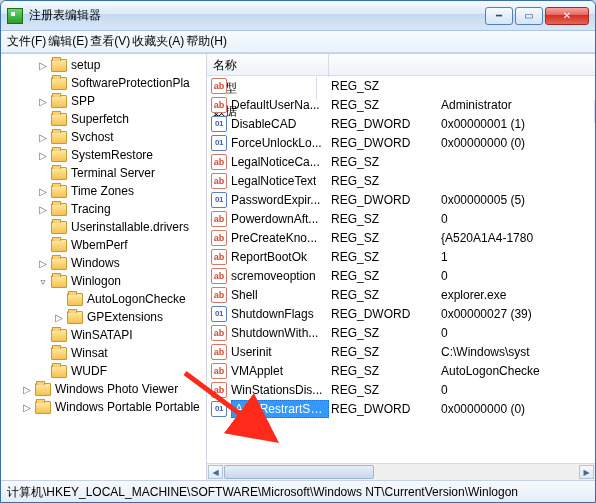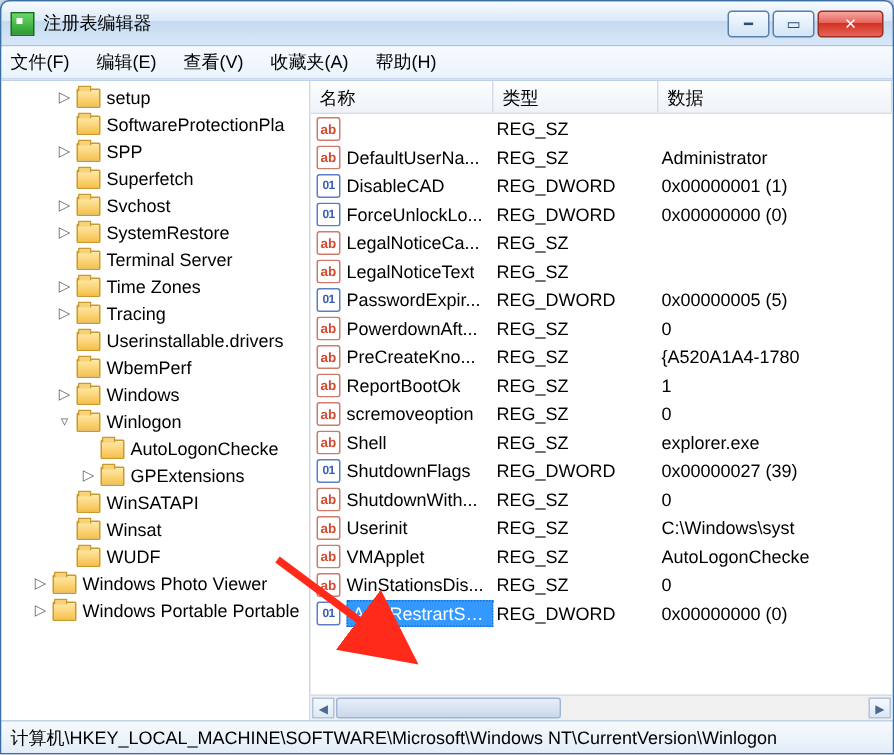--- a/index.html
+++ b/index.html
@@ -8,40 +8,40 @@
 .window { width: 596px; height: 503px; background: linear-gradient(#eaf3fb,#d9e8f7); border: 1px solid #3b6ea5; border-radius: 6px 6px 0 0; box-shadow: 0 0 5px rgba(0,0,0,.3); display: flex; flex-direction: column; }
 
 .titlebar { height: 30px; background: linear-gradient(#f7fbff,#dbe9f9 45%,#c5daf1 46%,#d7e7f8); border-radius: 6px 6px 0 0; display: flex; align-items: center; padding: 0 6px; border-bottom: 1px solid #a9c3e0; }
 .titlebar .ticon { width: 16px; height: 16px; background: linear-gradient(#6bd66b,#2a9d2a); border:1px solid #1b6d1b; margin-right: 6px; position: relative; }
 .titlebar .ticon::after { content:""; position:absolute; left:3px; top:3px; width:4px; height:4px; background:#fff; }
 .titlebar .title { flex:1; color:#000; }
 .winbtns { display:flex; gap:2px; }
 .winbtn { width:28px; height:18px; border:1px solid #5a7fa8; border-radius:3px; background:linear-gradient(#f5faff,#d3e5f7); display:flex; align-items:center; justify-content:center; color:#2b4f77; font-size:10px; }
 .winbtn.close { width:44px; background:linear-gradient(#f6a5a0,#e5645b 45%,#d4301f 46%,#e5645b); border-color:#9c2c20; color:#fff; }
 
-.menubar { height:22px; background:linear-gradient(#f7fbff,#e9f2fb); border-bottom:1px solid #c9d8ea; display:flex; align-items:center; padding:0 6px; gap:18px; }
+.menubar { height:22px; background:linear-gradient(#f7fbff,#e9f2fb); border-bottom:1px solid #c9d8ea; display:flex; align-items:center; padding:0 6px; gap:2px; }
 .menubar span { color:#000; }
 
 .body { flex:1; display:flex; background:#fff; border-top:1px solid #bdd2ea; overflow:hidden; }
 
 .treepane { width:206px; border-right:1px solid #d0d7e5; overflow:hidden; position:relative; background:#fff; }
 .tree { padding:2px 0 2px 2px; }
 .tnode { display:flex; align-items:center; height:18px; white-space:nowrap; }
 .tw { display:inline-block; width:12px; text-align:center; color:#6b6b6b; font-size:10px; margin-right:2px; }
 .folder { width:16px; height:13px; background:linear-gradient(#ffe9a8,#f6c14e); border:1px solid #c99a2e; border-radius:1px; margin-right:4px; flex-shrink:0; position:relative; }
 .folder::before { content:""; position:absolute; top:-3px; left:0; width:7px; height:3px; background:#f6d27a; border:1px solid #c99a2e; border-bottom:none; border-radius:1px 1px 0 0; }
 .tnode .lbl { color:#000; }
 .tnode.sel .lbl { color:#000; }
 .tnode.sel { }
 .lvl1 { padding-left:34px; }
 .lvl2 { padding-left:50px; }
 .lvl0 { padding-left:18px; }
 
 .listpane { flex:1; display:flex; flex-direction:column; overflow:hidden; position:relative; }
-.lhdr { height:22px; background:linear-gradient(#fdfdfe,#eef3f9); border-bottom:1px solid #d5dde8; display:flex; }
+.lhdr { height:22px; background:linear-gradient(#fdfdfe,#eef3f9); border-bottom:1px solid #d5dde8; display:flex;flex-direction:column; }
 .lhdr .col { border-right:1px solid #d5dde8; padding:3px 6px; color:#000; }
 .col.c1 { width:122px; }
 .col.c2 { width:110px; }
 .col.c3 { flex:1; }
 
 .rows { flex:1; overflow:hidden; }
 .row { height:19px; display:flex; align-items:center; }
 .row .c1 { width:122px; display:flex; align-items:center; padding-left:4px; overflow:hidden; white-space:nowrap; }
 .row .c2 { width:110px; padding-left:2px; white-space:nowrap; overflow:hidden; }
 .row .c3 { flex:1; padding-left:2px; white-space:nowrap; overflow:hidden; }

